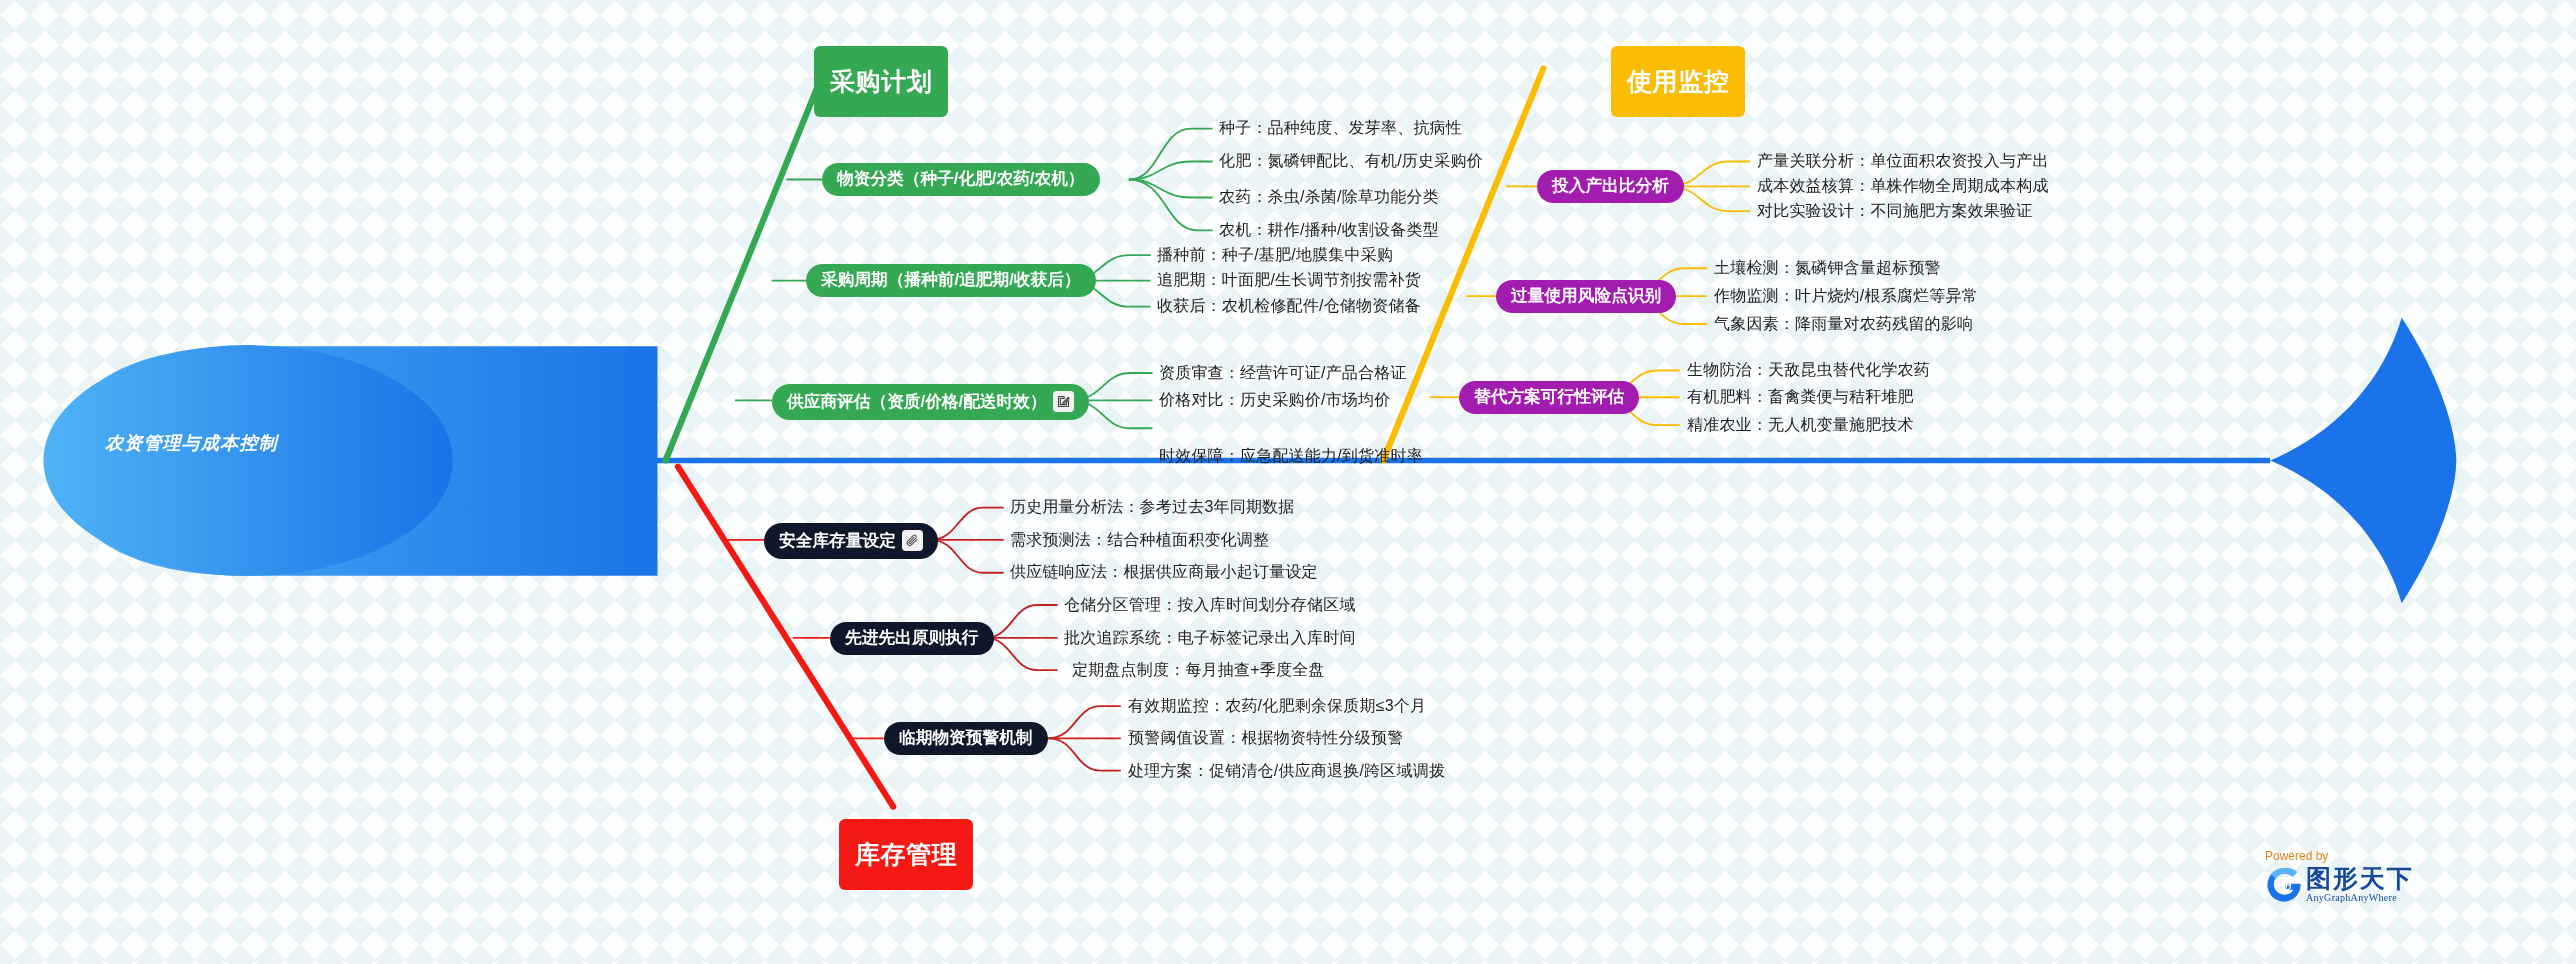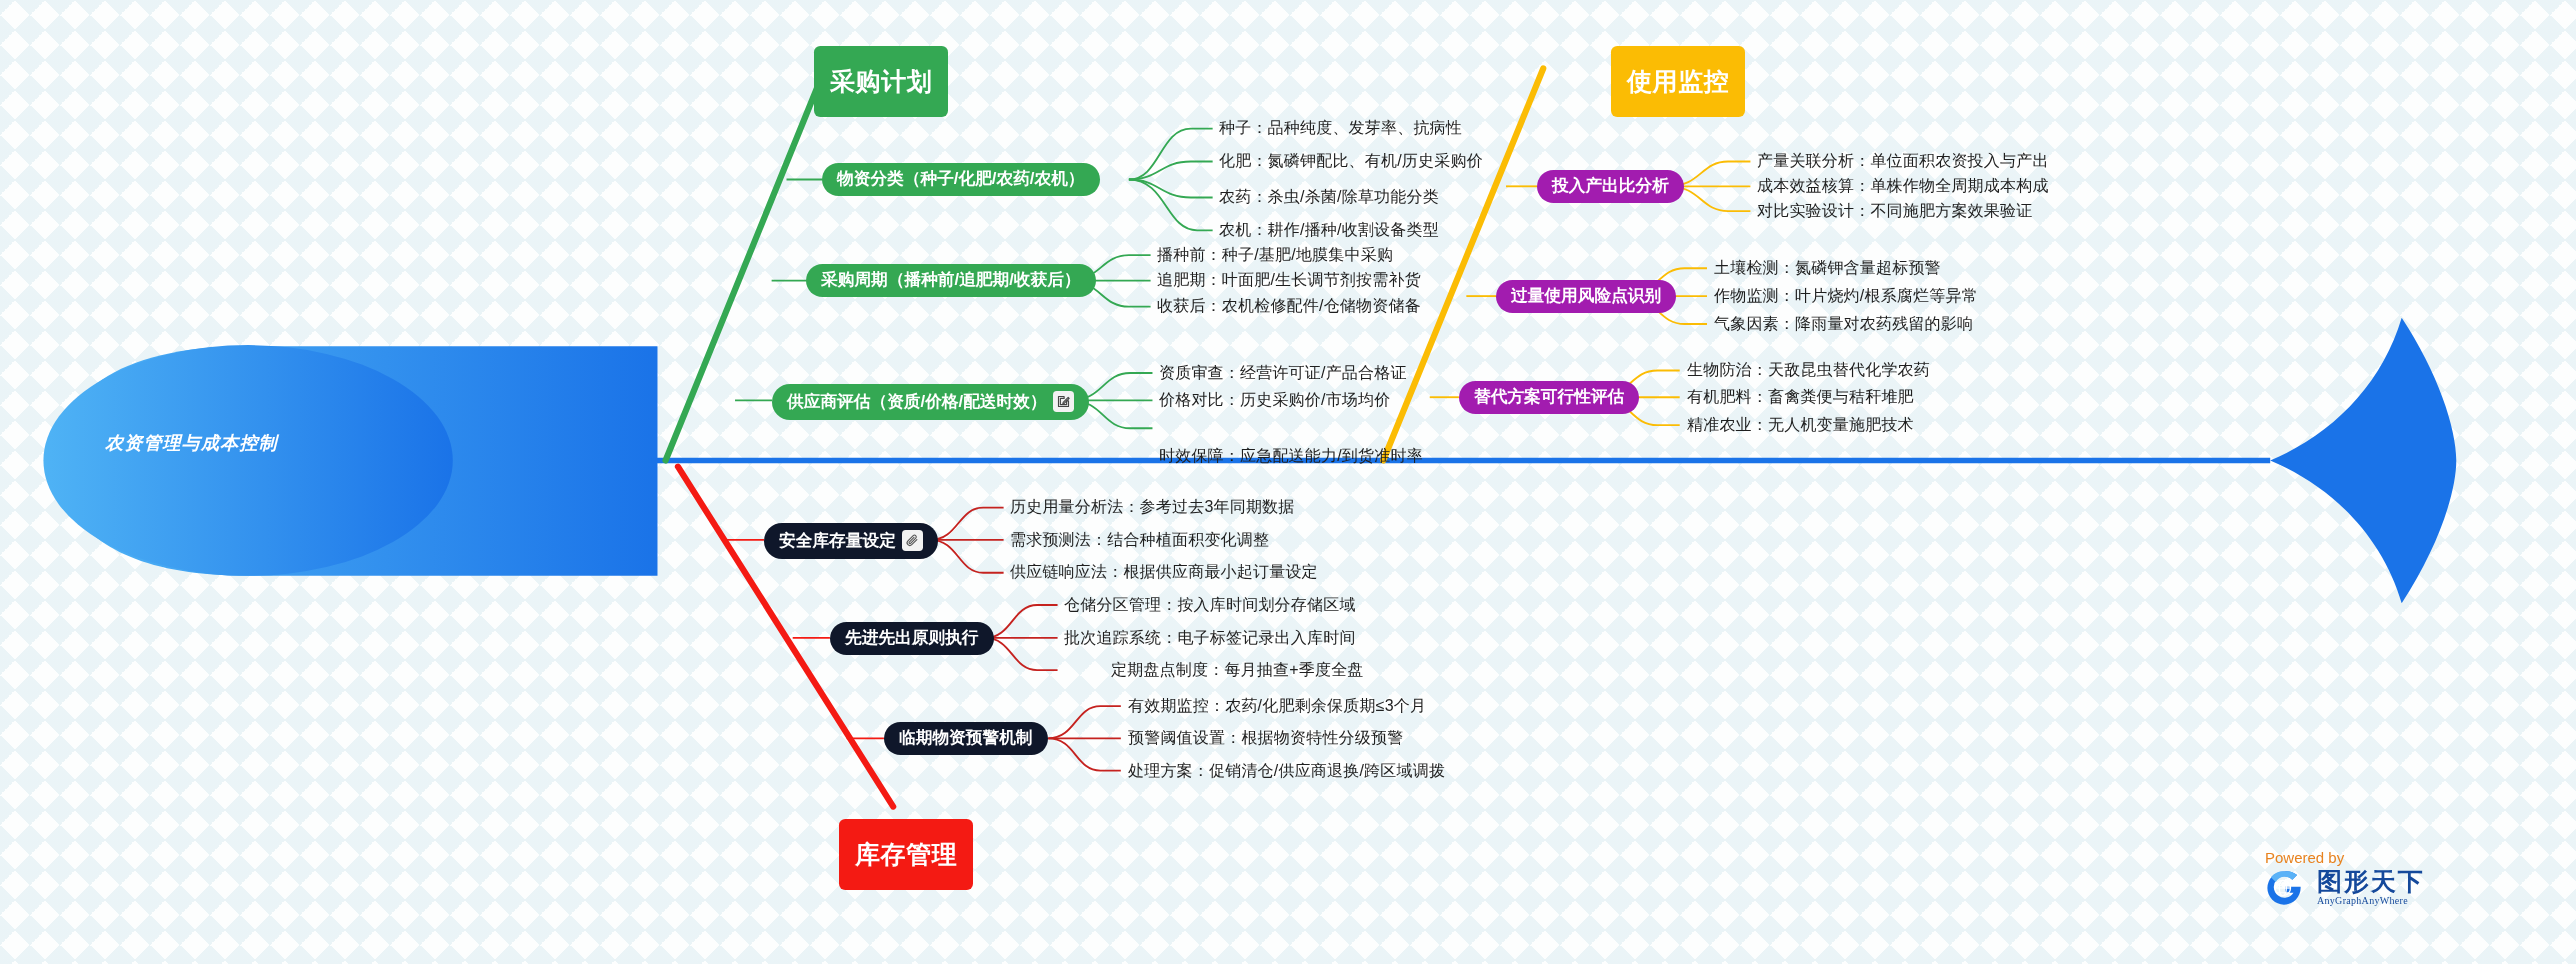--- a/index.html
+++ b/index.html
@@ -52,22 +52,22 @@
   .ico svg{display:block;}
   
   #head-title{
     position:absolute;left:105px;top:431px;width:422px;text-align:left;
     color:#ffffff;font-size:18px;font-weight:bold;letter-spacing:1.2px;
     white-space:nowrap;
     font-style:italic;
   }
   
   #watermark{position:absolute;left:2265px;top:850px;width:198px;}
-  #wm-powered{font-size:15px;color:#E8821E;line-height:1;margin-bottom:3.7px;}
-  #wm-row{display:flex;align-items:center;gap:14px;}
+  #wm-powered{font-size:12px;color:#E8821E;line-height:1;margin-bottom:3.7px;}
+  #wm-row{display:flex;align-items:center;gap:3px;}
   #wm-logo{width:38px;height:38px;flex:0 0 auto;}
   #wm-texts{display:flex;flex-direction:column;line-height:1;}
   #wm-cn{font-size:25px;color:#15499B;font-weight:bold;letter-spacing:1.9px;}
   #wm-en{font-size:10px;color:#15499B;font-family:"Liberation Serif","DejaVu Serif",serif;letter-spacing:0.3px;margin-top:2.5px;}
 </style>
 </head>
 <body>
 
 <div id="bg"></div>
 
@@ -233,21 +233,21 @@
 <div class="node pill red" style="left:884px;top:722px;">
   <span>临期物资预警机制</span>
 </div>
 
 <div class="leaf" style="left:1010px;top:499px;">历史用量分析法：参考过去3年同期数据</div>
 <div class="leaf" style="left:1010px;top:532px;">需求预测法：结合种植面积变化调整</div>
 <div class="leaf" style="left:1010px;top:564px;">供应链响应法：根据供应商最小起订量设定</div>
 
 <div class="leaf" style="left:1064px;top:597px;">仓储分区管理：按入库时间划分存储区域</div>
 <div class="leaf" style="left:1064px;top:630px;">批次追踪系统：电子标签记录出入库时间</div>
-<div class="leaf" style="left:1111px;top:662px;">定期盘点制度：每月抽查+季度全盘</div>
+<div class="leaf" style="left:1072px;top:662px;">定期盘点制度：每月抽查+季度全盘</div>
 
 <div class="leaf" style="left:1128px;top:698px;">有效期监控：农药/化肥剩余保质期≤3个月</div>
 <div class="leaf" style="left:1128px;top:730px;">预警阈值设置：根据物资特性分级预警</div>
 <div class="leaf" style="left:1128px;top:763px;">处理方案：促销清仓/供应商退换/跨区域调拨</div>
 
 <div id="watermark">
   <div id="wm-powered">Powered by</div>
   <div id="wm-row">
     <svg id="wm-logo" viewBox="0 0 64 64">
       <path d="M32 4 A28 28 0 1 0 60 32 L60 30 L34 30 L34 40 L48 40 A18 18 0 1 1 46 18 L54 10 A28 28 0 0 0 32 4 Z" fill="#1A73E8"></path>

